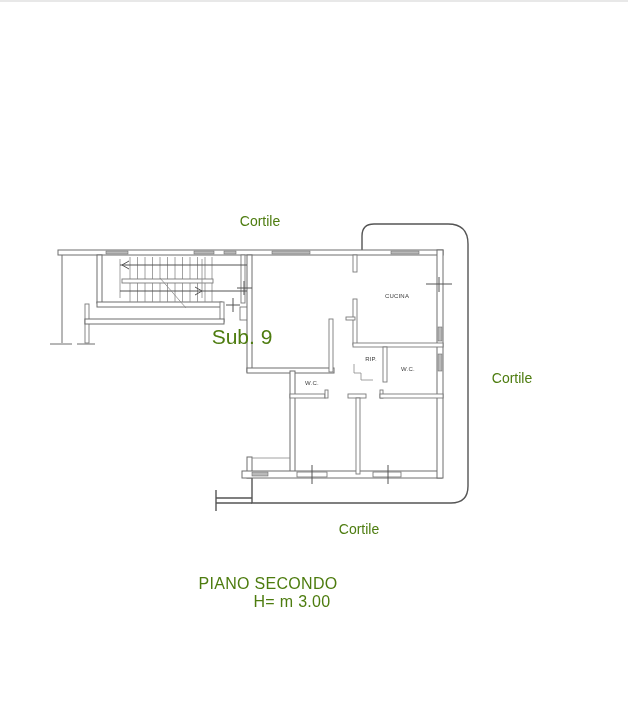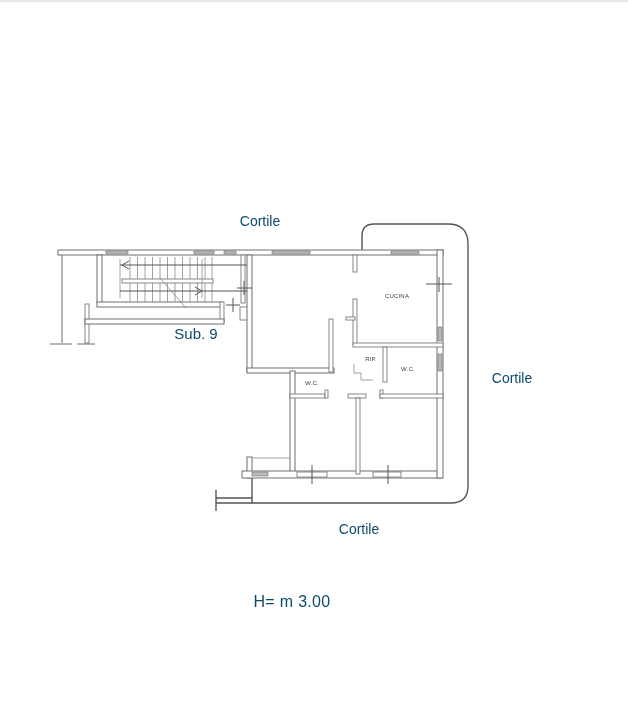--- a/index.html
+++ b/index.html
@@ -10,23 +10,23 @@
   }
   svg{position:absolute;left:0;top:0;}
   .wall{fill:#ffffff;stroke:#6e6e6e;stroke-width:1;}
   .wall2{fill:#ffffff;stroke:#7a7a7a;stroke-width:0.9;}
   .thin{stroke:#6e6e6e;stroke-width:1;fill:none;}
   .hair{stroke:#8a8a8a;stroke-width:0.8;fill:none;}
   .boundary{stroke:#555555;stroke-width:1.4;fill:none;}
   .win{fill:#b9b9b9;stroke:#6e6e6e;stroke-width:0.6;}
   .winopen{fill:#ffffff;stroke:#6e6e6e;stroke-width:0.8;}
   .mark{stroke:#555555;stroke-width:1;fill:none;}
-  .lbl{position:absolute;transform:translateX(-50%);color:#0c4a6e;white-space:nowrap;}
+  .lbl{position:absolute;transform:translateX(-50%);color:#4d7c0f;white-space:nowrap;}
   .lbl-area{font-size:14px;}
-  .lbl-sub{font-size:15px;}
+  .lbl-sub{font-size:21px;margin-left:46px;}
   .lbl-room{font-size:6px;letter-spacing:0.2px;color:#3a3a3a;}
   .lbl-caption{font-size:16px;letter-spacing:0.3px;}
 </style>
 </head>
 <body>
 
 <div id="stage">
 
   <svg width="628" height="720" viewBox="0 0 628 720">
 
@@ -133,15 +133,16 @@
   <div class="lbl lbl-area" style="left:359px;top:519px;">Cortile</div>
 
   <div class="lbl lbl-room" style="left:397px;top:291px;">CUCINA</div>
 
   <div class="lbl lbl-room" style="left:371px;top:354px;">RIP.</div>
 
   <div class="lbl lbl-room" style="left:408px;top:364px;">W.C.</div>
 
   <div class="lbl lbl-room" style="left:312px;top:378px;">W.C.</div>
 
+  <div class="lbl lbl-caption" style="left:268px;top:573px;">PIANO SECONDO</div>
 
   <div class="lbl lbl-caption" style="left:268px;top:591px;margin-left:24px;">H= m 3.00</div>
 </div>
 
 </body></html>

